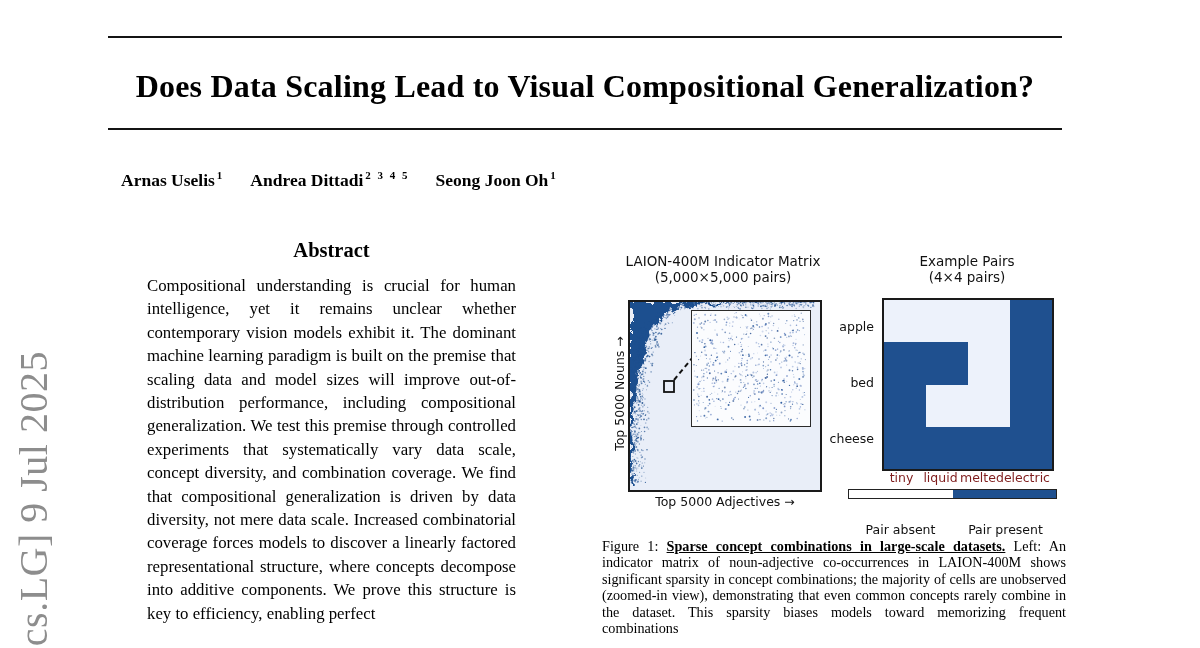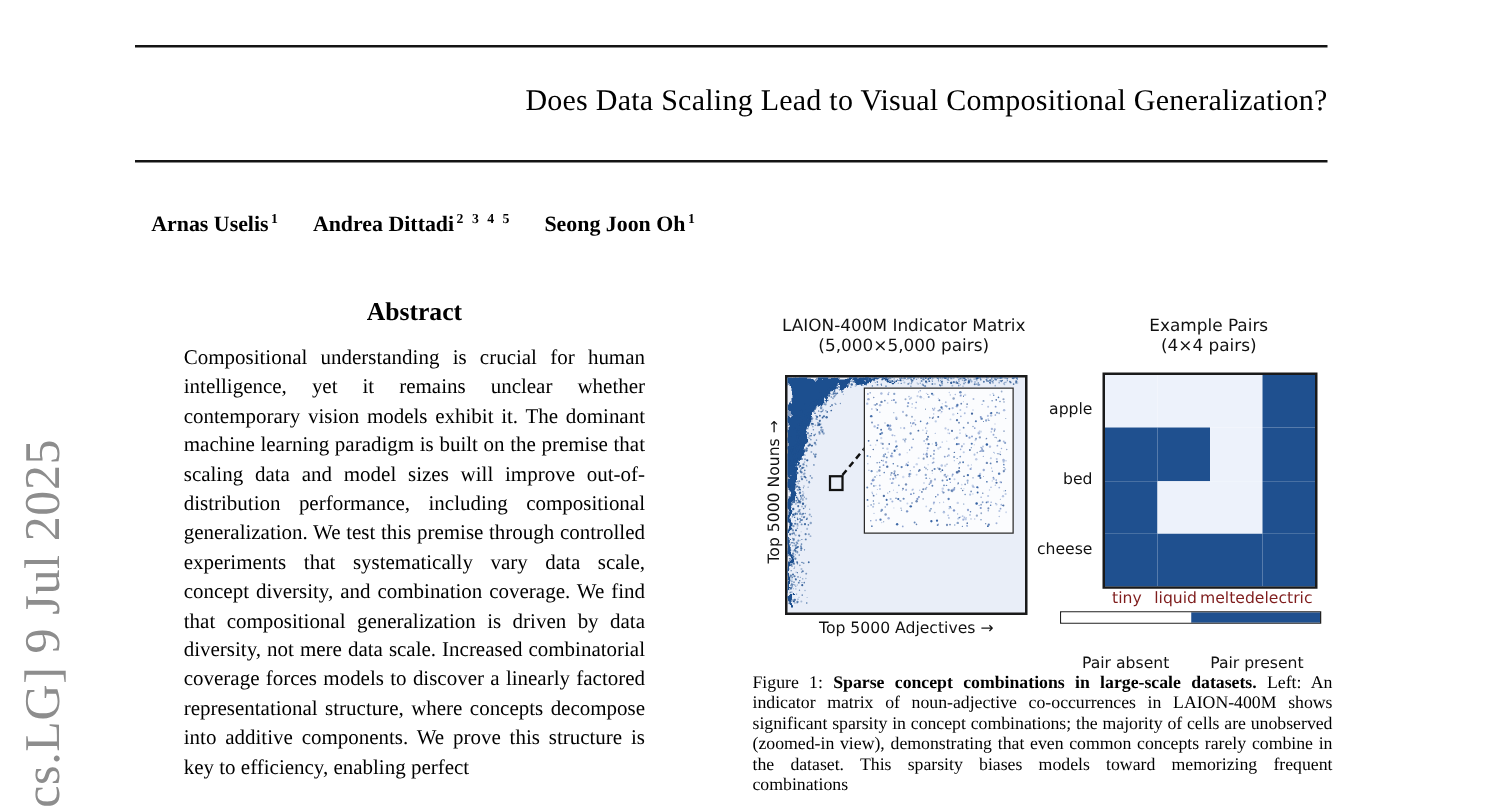--- a/index.html
+++ b/index.html
@@ -1,21 +1,21 @@
 <!DOCTYPE html>
 <html><head>
 <meta charset="utf-8">
 <style>
   html,body{margin:0;padding:0;background:#ffffff;}
   body{width:1200px;height:648px;overflow:hidden;position:relative;
        font-family:"Liberation Serif",serif;color:#000;}
   .abs{position:absolute;}
   .rule{background:#141414;height:2.4px;left:108px;width:954px;}
-  .paper-title{left:108px;top:68px;width:954px;text-align:right;
-       font-size:24px;font-weight:normal;letter-spacing:0.2px;}
+  .paper-title{left:108px;top:68px;width:954px;text-align:center;
+       font-size:32px;font-weight:bold;letter-spacing:0.2px;}
   .authors{left:108px;top:169px;width:954px;text-align:left;
        font-size:17.5px;font-weight:bold;}
   .authors .author{margin:0 13px;white-space:nowrap;}
   .authors sup{font-size:11px;font-weight:bold;margin-left:2px;letter-spacing:2px;}
   .arxiv-stamp{left:10px;top:660px;width:330px;transform:rotate(-90deg);
        transform-origin:0 0;font-size:40px;color:#8d8d8d;letter-spacing:0.5px;
        font-family:"Liberation Serif",serif;white-space:nowrap;}
   .abstract-heading{left:147px;top:239px;width:369px;text-align:center;
        font-size:20.5px;font-weight:bold;}
   .abstract-text{left:147px;top:274px;width:369px;font-size:16.8px;
@@ -42,21 +42,21 @@
        font-family:"DejaVu Sans",sans-serif;font-size:12.5px;color:#7f1d1d;}
   .collabels div{flex:1;display:flex;justify-content:center;white-space:nowrap;}
   .legend-bar{left:848px;top:489px;width:207px;height:8px;border:1.4px solid #222;
        display:flex;background:#fff;}
   .legend-bar div{flex:1;height:100%;}
   .legend-labels{left:848px;top:522px;width:210px;display:flex;
        font-family:"DejaVu Sans",sans-serif;font-size:12.5px;color:#111;}
   .legend-labels div{flex:1;text-align:center;}
   .caption{left:602px;top:538px;width:464px;font-size:14.2px;line-height:16.4px;
        text-align:justify;}
-  .caption b{font-weight:bold;}
+  .caption b{font-weight:bold;text-decoration:underline;}
   svg{display:block;}
 </style>
 </head>
 <body>
 
 <div class="abs arxiv-stamp">[cs.LG] 9 Jul 2025</div>
 
 <div class="abs rule" style="top:36px"></div>
 <div class="abs paper-title">Does Data Scaling Lead to Visual Compositional Generalization?</div>
 <div class="abs rule" style="top:128px"></div>

